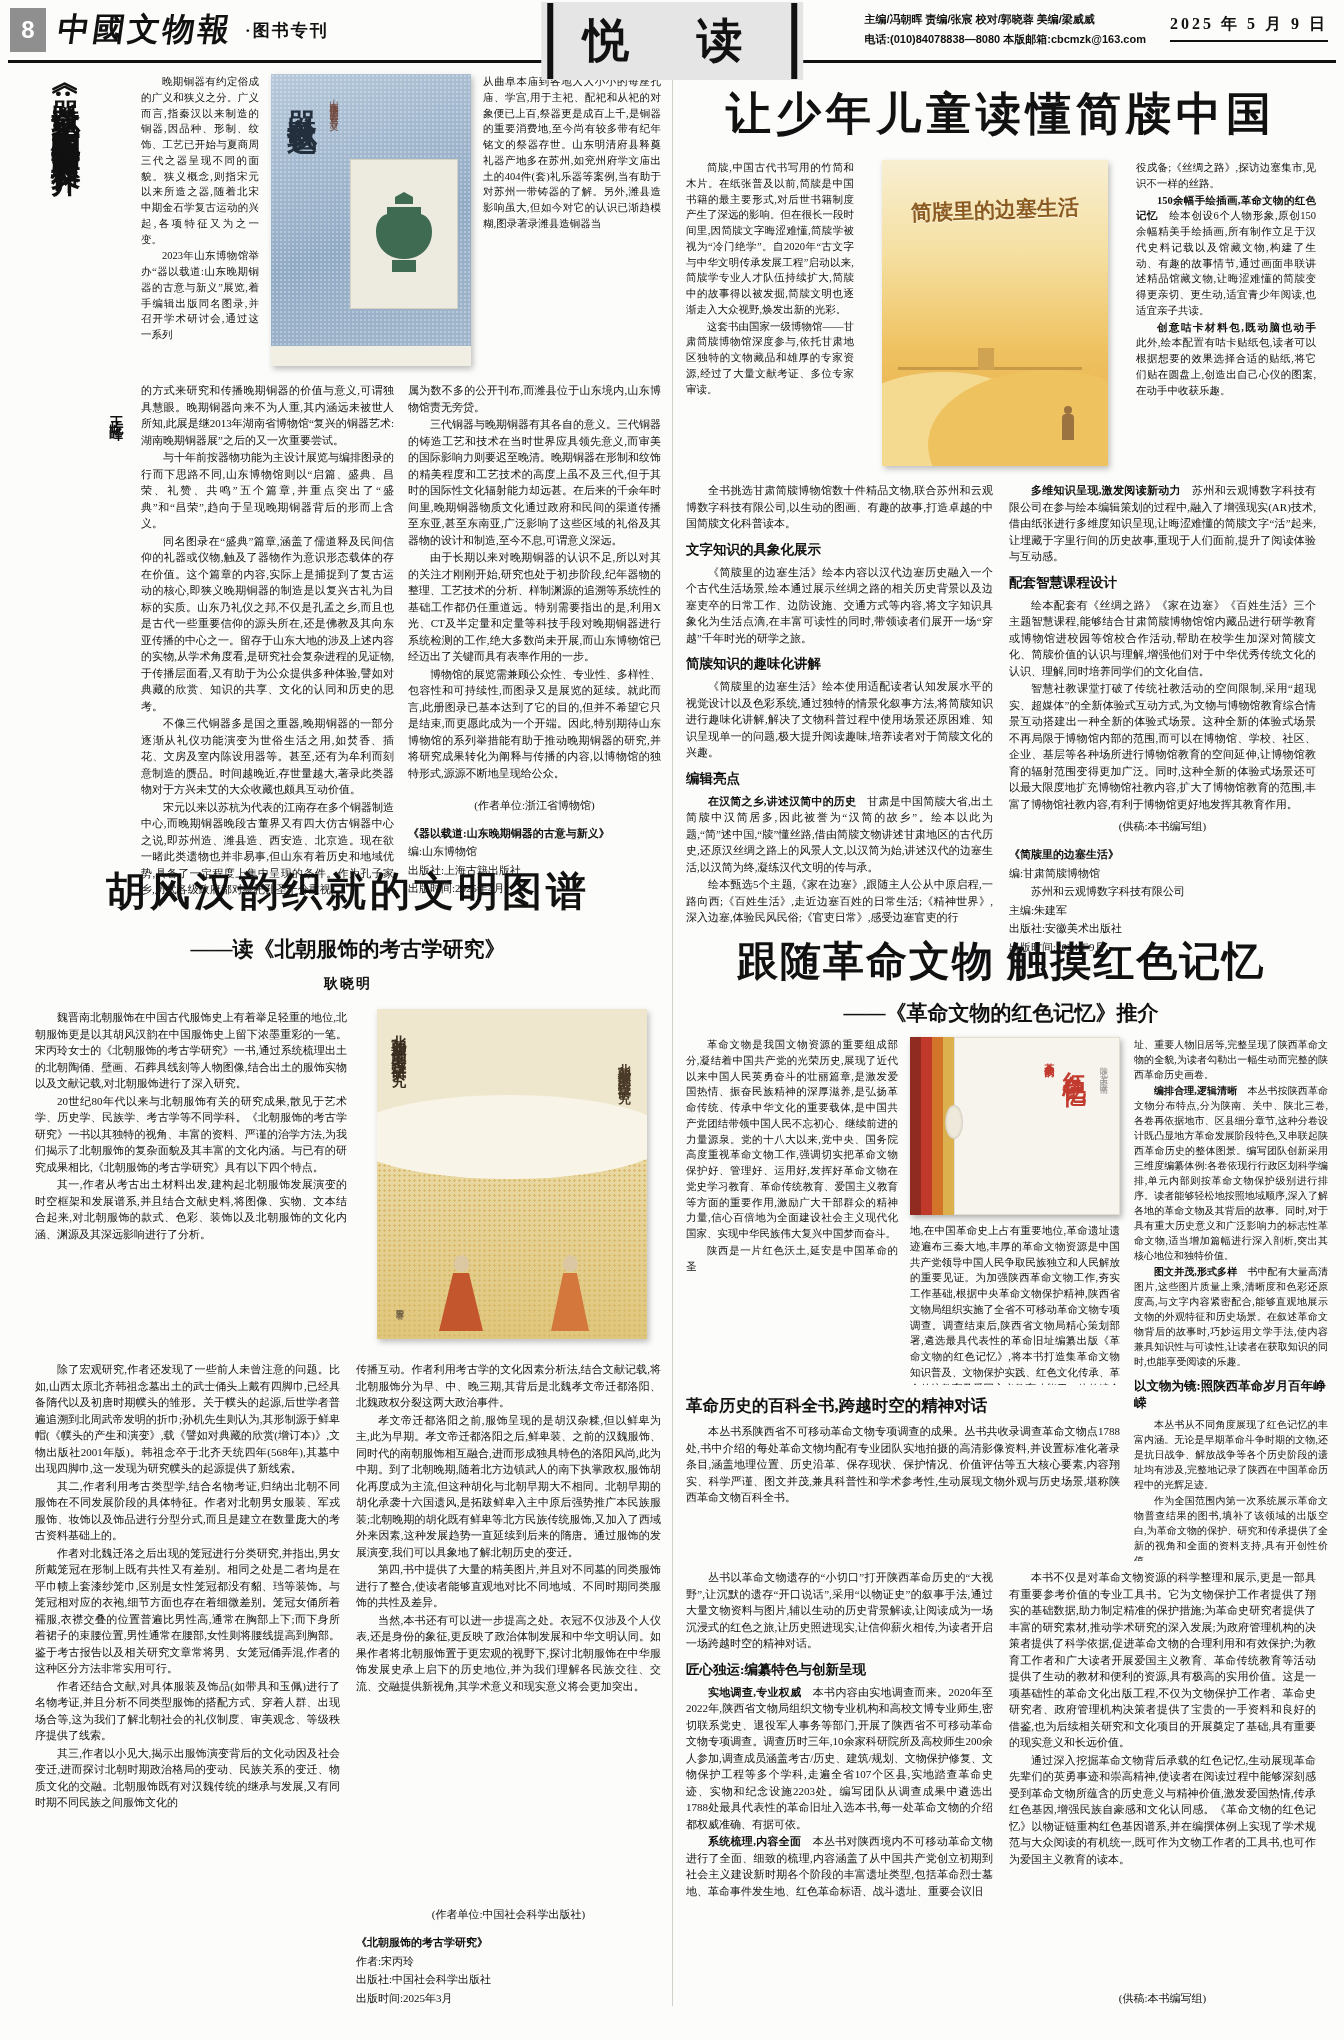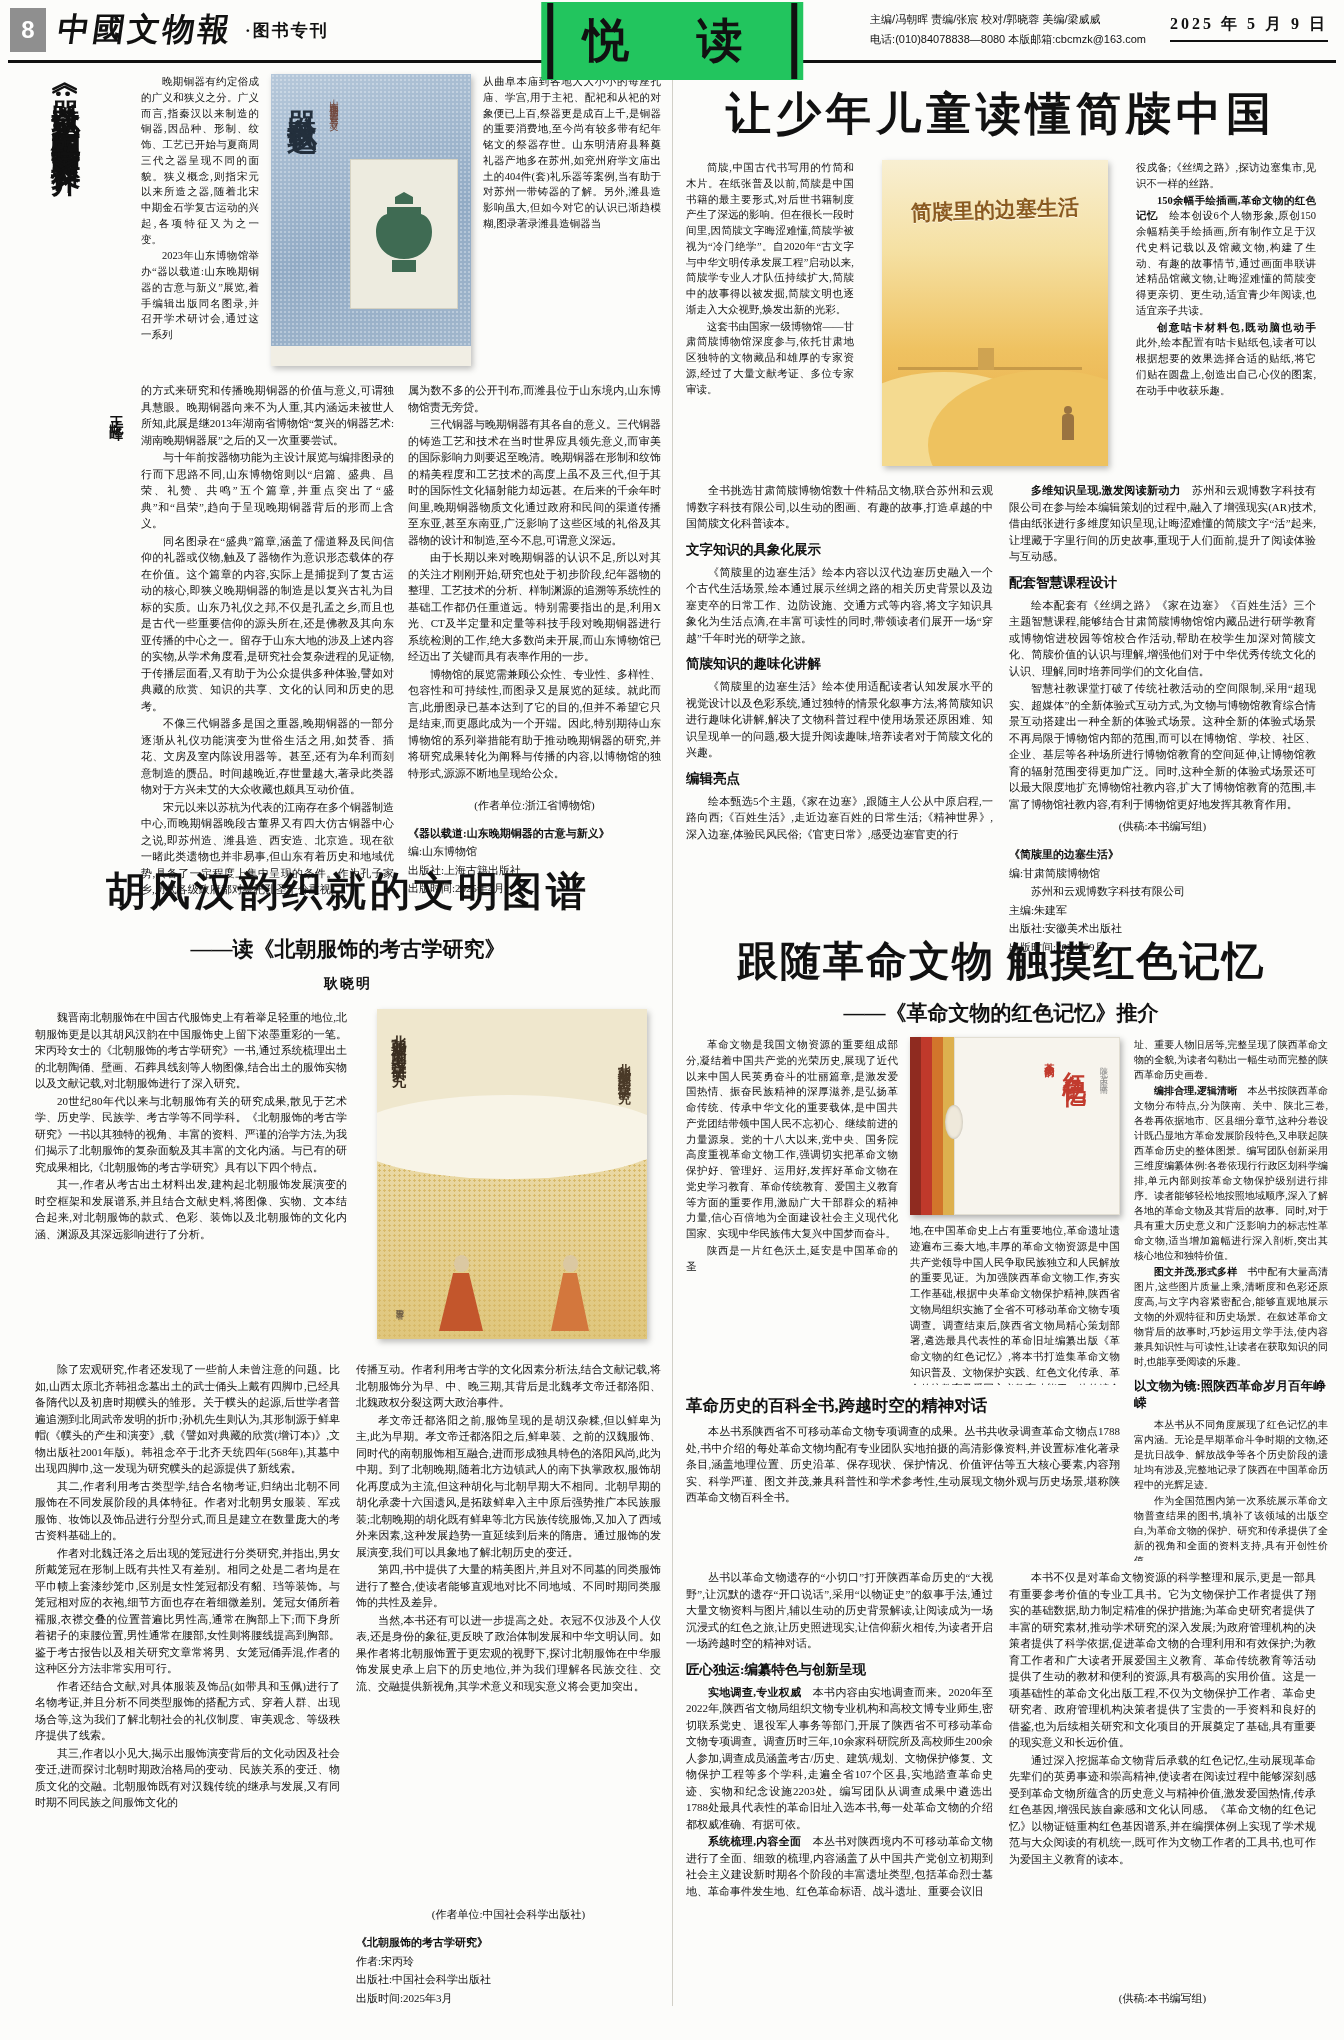--- a/index.html
+++ b/index.html
@@ -7,25 +7,25 @@
         font-family:"Liberation Serif","DejaVu Serif",serif;color:#111;overflow:hidden;}
   
   .hdr{position:absolute;left:0;top:0;width:1344px;height:80px;}
   .hdr-rule{position:absolute;left:8px;right:8px;top:60px;height:3px;background:#111;}
   .hdr-left{position:absolute;left:10px;top:8px;display:flex;align-items:center;gap:12px;z-index:1;}
   .badge{width:36px;height:44px;background:#8f8f8f;color:#fff;font-size:24px;font-weight:700;
          display:flex;align-items:center;justify-content:center;font-family:"Liberation Sans",sans-serif;}
   .masthead{font-size:32px;font-weight:900;transform:skewX(-8deg);letter-spacing:3px;}
   .masthead-suffix{font-size:17px;font-weight:700;letter-spacing:2px;}
   .hdr-center{position:absolute;left:50%;top:2px;transform:translateX(-50%);height:78px;
-              display:flex;align-items:center;gap:20px;background:#22c55e;z-index:2;padding:0 6px;}
+              display:flex;align-items:center;gap:20px;background:#e5e5e5;z-index:2;padding:0 6px;}
   .vbar{width:6px;height:76px;background:#111;}
   .yuedu{font-size:46px;font-weight:900;letter-spacing:28px;text-indent:10px;white-space:nowrap;}
   .hdr-right{position:absolute;right:16px;top:10px;display:flex;align-items:flex-start;gap:24px;z-index:1;}
-  .staffbox{font-family:"Liberation Sans","DejaVu Sans",sans-serif;font-size:11px;line-height:1.8;font-weight:400;}
+  .staffbox{font-family:"Liberation Sans","DejaVu Sans",sans-serif;font-size:11px;line-height:1.8;font-weight:700;}
   .issue-date{font-size:16px;font-weight:700;letter-spacing:3px;border-bottom:2px solid #111;padding-bottom:5px;margin-top:4px;}
   .half-rule{position:absolute;left:672px;top:78px;width:1px;height:1928px;background:#d2d0c8;}
   
   .col p{margin:0 0 1px 0;text-indent:2em;text-align:justify;line-height:1.5;}
   .col p.cont{text-indent:0;}
   .col h4{margin:9px 0 5px;font-size:13.5px;font-weight:900;text-indent:0;}
   .col b{font-weight:900;}
   .body11{font-size:11px;}
   .body105{font-size:10.5px;}
   .body10{font-size:10px;}
@@ -233,20 +233,21 @@
         </div>
     </div>
     <div class="a2-row2">
       <div class="col clip body11 a2-c3">
           <p>全书挑选甘肃简牍博物馆数十件精品文物,联合苏州和云观博数字科技有限公司,以生动的图画、有趣的故事,打造卓越的中国简牍文化科普读本。</p>
           <h4>文字知识的具象化展示</h4>
           <p>《简牍里的边塞生活》绘本内容以汉代边塞历史融入一个个古代生活场景,绘本通过展示丝绸之路的相关历史背景以及边塞吏卒的日常工作、边防设施、交通方式等内容,将文字知识具象化为生活点滴,在丰富可读性的同时,带领读者们展开一场“穿越”千年时光的研学之旅。</p>
           <h4>简牍知识的趣味化讲解</h4>
           <p>《简牍里的边塞生活》绘本使用适配读者认知发展水平的视觉设计以及色彩系统,通过独特的情景化叙事方法,将简牍知识进行趣味化讲解,解决了文物科普过程中使用场景还原困难、知识呈现单一的问题,极大提升阅读趣味,培养读者对于简牍文化的兴趣。</p>
           <h4>编辑亮点</h4>
+          <p><b>在汉简之乡,讲述汉简中的历史　</b>甘肃是中国简牍大省,出土简牍中汉简居多,因此被誉为“汉简的故乡”。绘本以此为题,“简”述中国,“牍”懂丝路,借由简牍文物讲述甘肃地区的古代历史,还原汉丝绸之路上的风景人文,以汉简为始,讲述汉代的边塞生活,以汉简为终,凝练汉代文明的传与承。</p>
           <p>绘本甄选5个主题,《家在边塞》,跟随主人公从中原启程,一路向西;《百姓生活》,走近边塞百姓的日常生活;《精神世界》,深入边塞,体验民风民俗;《官吏日常》,感受边塞官吏的行</p>
         </div>
       <div class="colflex body11 a2-c4">
         <div class="col flow">
             <p><b>多维知识呈现,激发阅读新动力　</b>苏州和云观博数字科技有限公司在参与绘本编辑策划的过程中,融入了增强现实(AR)技术,借由纸张进行多维度知识呈现,让晦涩难懂的简牍文字“活”起来,让埋藏于字里行间的历史故事,重现于人们面前,提升了阅读体验与互动感。</p>
             <h4>配套智慧课程设计</h4>
             <p>绘本配套有《丝绸之路》《家在边塞》《百姓生活》三个主题智慧课程,能够结合甘肃简牍博物馆馆内藏品进行研学教育或博物馆进校园等馆校合作活动,帮助在校学生加深对简牍文化、简牍价值的认识与理解,增强他们对于中华优秀传统文化的认识、理解,同时培养同学们的文化自信。</p>
             <p>智慧社教课堂打破了传统社教活动的空间限制,采用“超现实、超媒体”的全新体验式互动方式,为文物与博物馆教育综合情景互动搭建出一种全新的体验式场景。这种全新的体验式场景不再局限于博物馆内部的范围,而可以在博物馆、学校、社区、企业、基层等各种场所进行博物馆教育的空间延伸,让博物馆教育的辐射范围变得更加广泛。同时,这种全新的体验式场景还可以最大限度地扩充博物馆社教内容,扩大了博物馆教育的范围,丰富了博物馆社教内容,有利于博物馆更好地发挥其教育作用。</p>
           </div>
         <div class="credit">(供稿:本书编写组)</div>

